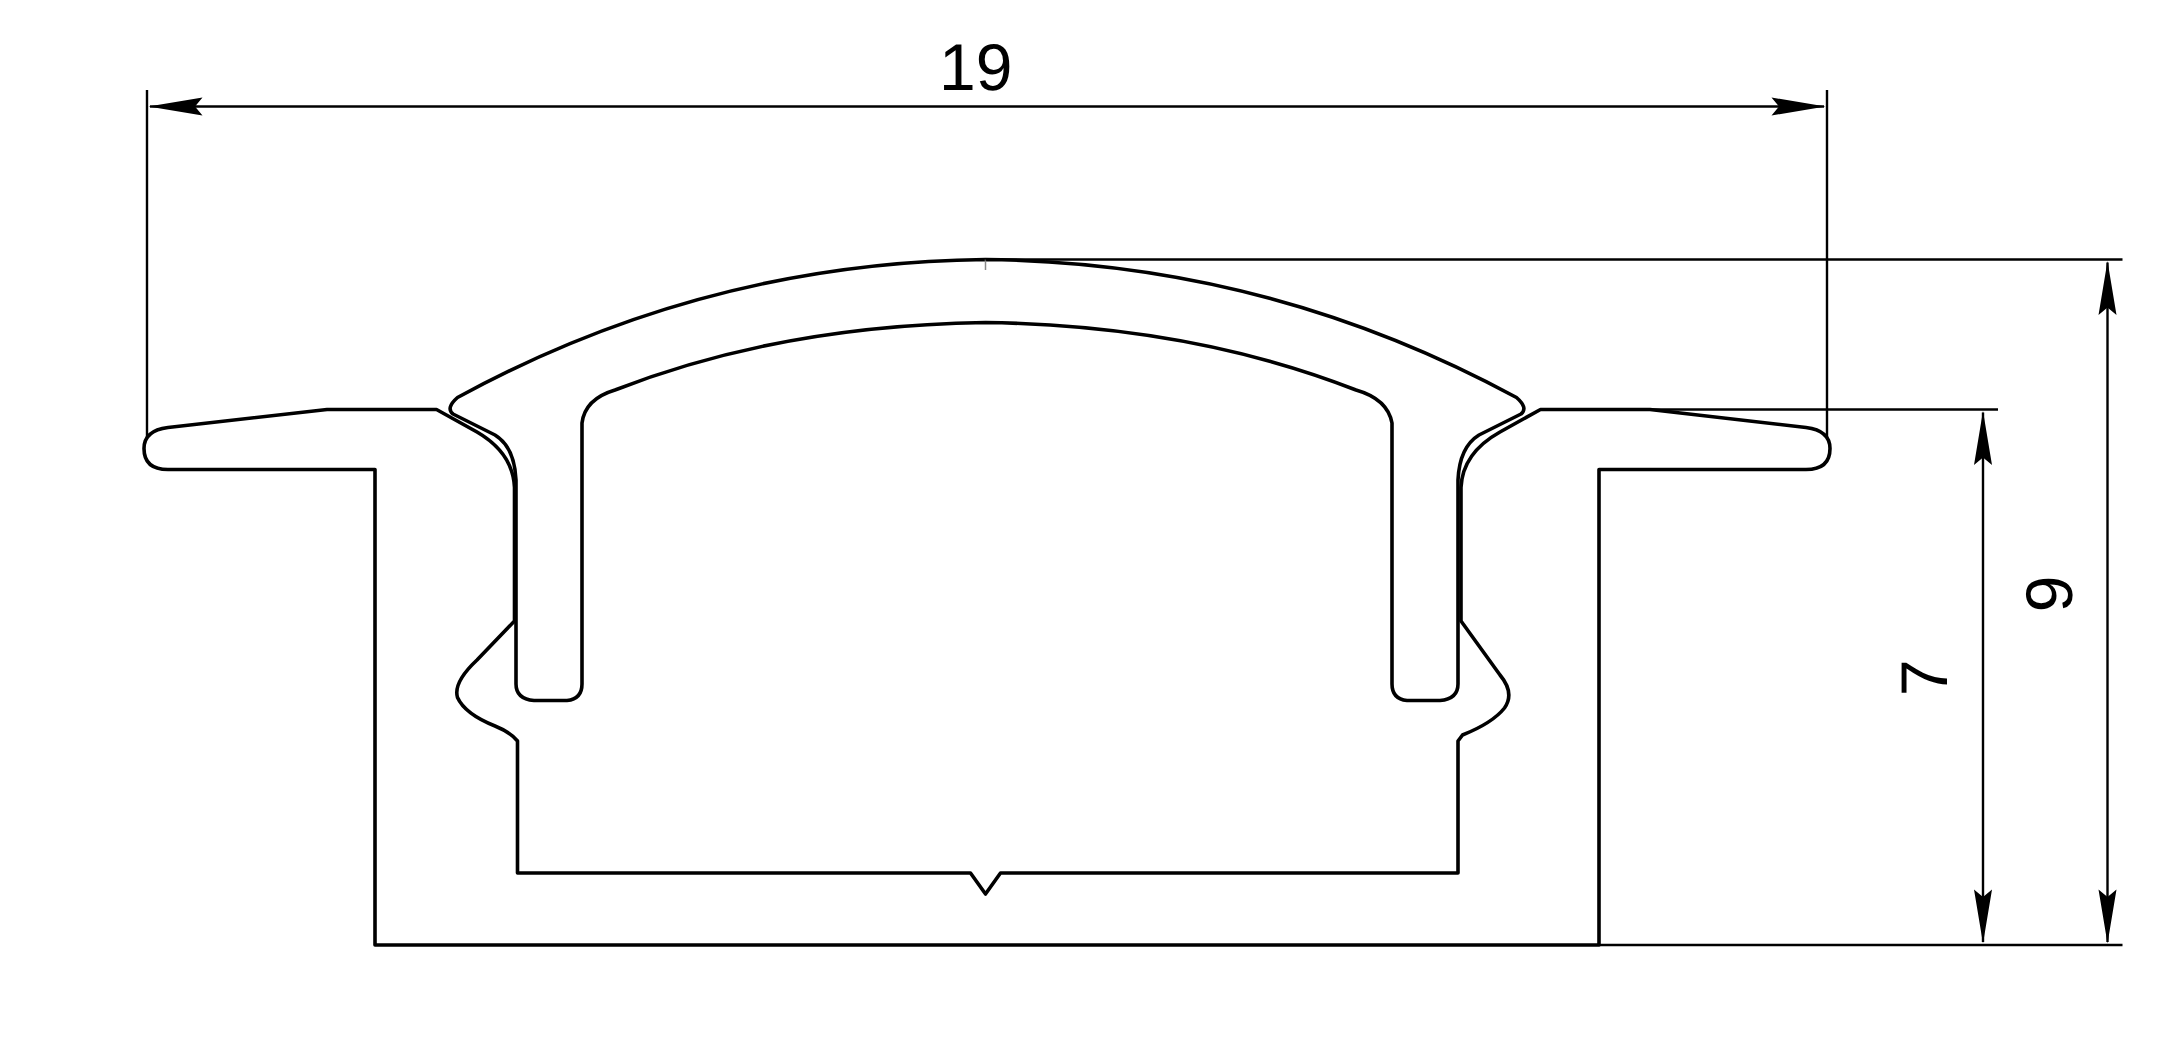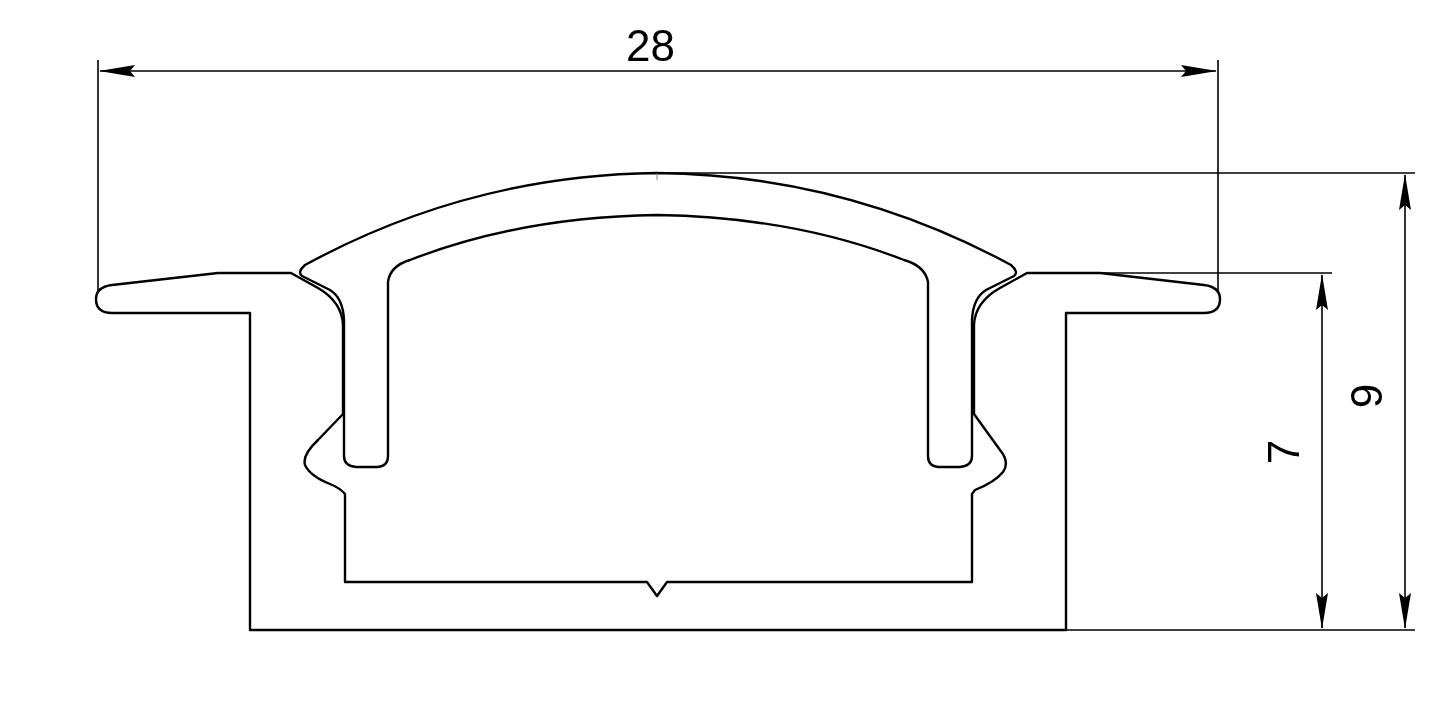--- a/index.html
+++ b/index.html
@@ -81,15 +81,15 @@
   </g>
 
   <g>
     <line class="thin" x1="657" y1="173" x2="1415" y2="173"></line>
     <line class="thin" x1="1405" y1="175" x2="1405" y2="628"></line>
     <polygon points="1405,174 1399,210 1405,205 1411,210" fill="#000"></polygon>
     <polygon points="1405,629 1399,593 1405,598 1411,593" fill="#000"></polygon>
   </g>
 </svg>
 
-<div class="dim-text" id="dim-w-label">28</div>
+<div class="dim-text" id="dim-w-label">19</div>
 <div class="dim-text" id="dim-h7-label">7</div>
 <div class="dim-text" id="dim-h9-label">9</div>
 
 </body></html>

